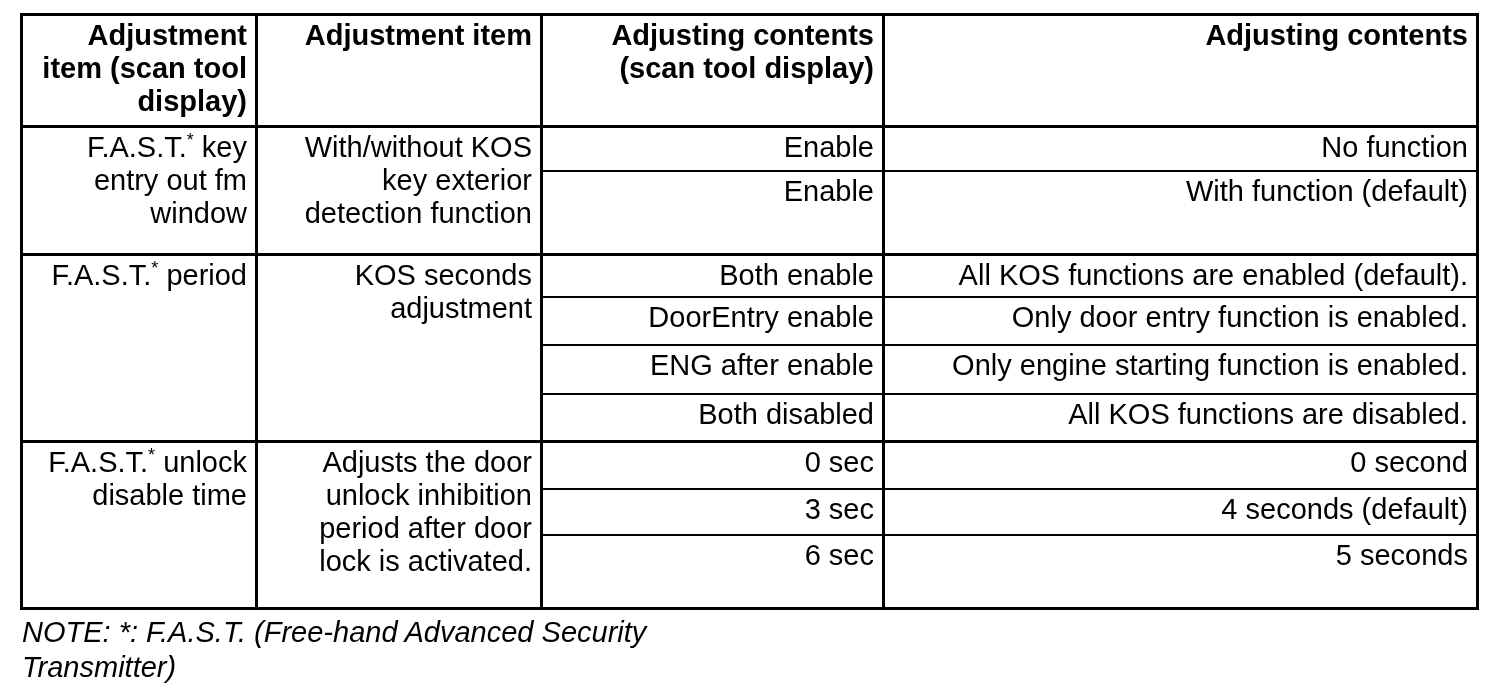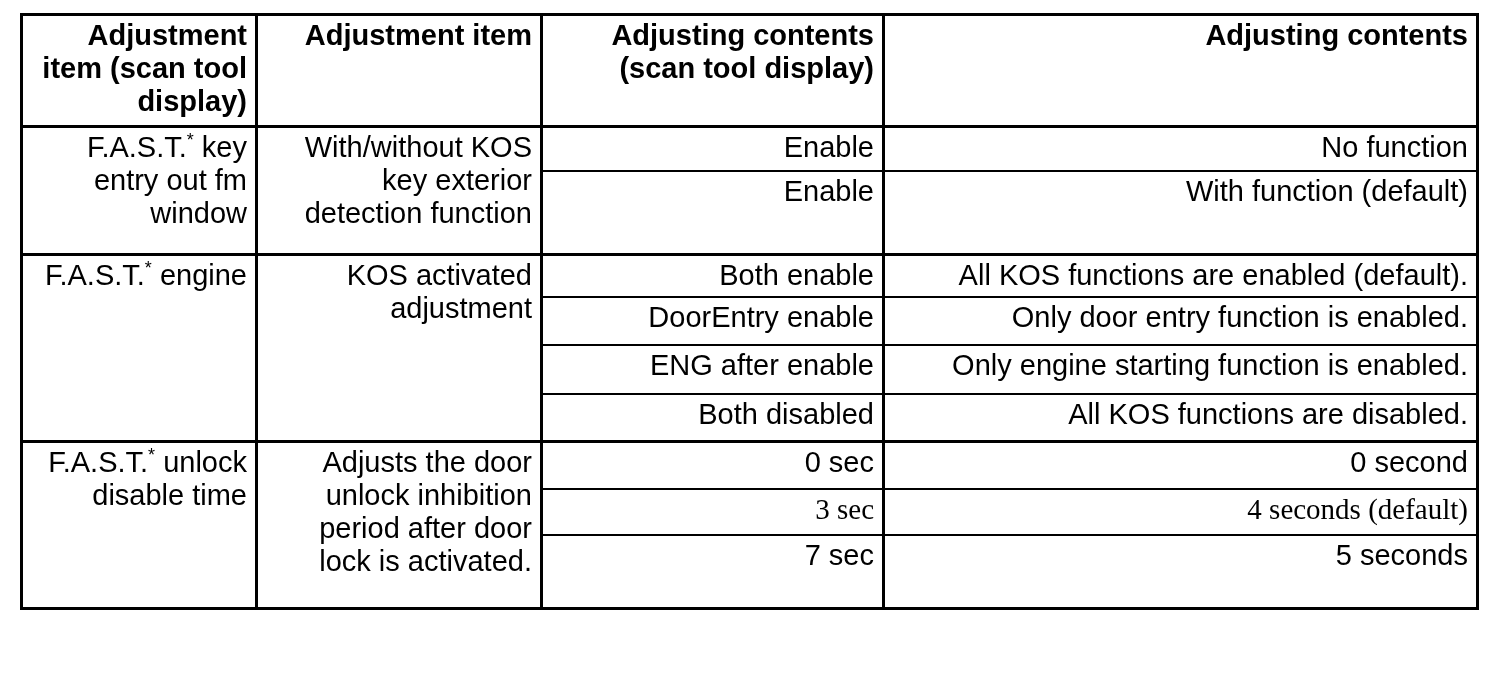--- a/index.html
+++ b/index.html
@@ -49,21 +49,21 @@
     vertical-align: super;
   }
   
   tr.h-head  { height: 112px; }
   tr.h-44 { height: 44px; }
   tr.h-84 { height: 84px; }
   tr.h-42 { height: 42px; }
   tr.h-48 { height: 48px; }
   tr.h-49 { height: 49px; }
   tr.h-47 { height: 47px; }
-  tr.h-46 { height: 46px; font-family: Liberation Serif, serif; }
+  tr.h-46 { height: 46px; }
   tr.h-74 { height: 74px; }
   .note {
     font-style: italic;
     font-size: 29px;
     line-height: 35px;
     margin: 5px 0 0 2px;
     width: 720px;
   }
 </style>
 </head>
@@ -92,22 +92,22 @@
         <td rowspan="2">With/without KOS key exterior detection function</td>
         <td>Enable</td>
         <td>No function</td>
       </tr>
       <tr class="h-84">
         <td>Enable</td>
         <td>With function (default)</td>
       </tr>
 
       <tr class="group-start h-42">
-        <td rowspan="4"><span>F.A.S.T.</span><sup class="ast">*</sup><span> engine</span></td>
-        <td rowspan="4">KOS activated adjustment</td>
+        <td rowspan="4"><span>F.A.S.T.</span><sup class="ast">*</sup><span> period</span></td>
+        <td rowspan="4">KOS seconds adjustment</td>
         <td>Both enable</td>
         <td>All KOS functions are enabled (default).</td>
       </tr>
       <tr class="h-48">
         <td>DoorEntry enable</td>
         <td>Only door entry function is enabled.</td>
       </tr>
       <tr class="h-49">
         <td>ENG after enable</td>
         <td>Only engine starting function is enabled.</td>
@@ -121,19 +121,20 @@
         <td rowspan="3"><span>F.A.S.T.</span><sup class="ast">*</sup><span> unlock disable time</span></td>
         <td rowspan="3">Adjusts the door unlock inhibition period after door lock is activated.</td>
         <td>0 sec</td>
         <td>0 second</td>
       </tr>
       <tr class="h-46">
         <td>3 sec</td>
         <td>4 seconds (default)</td>
       </tr>
       <tr class="h-74">
-        <td>7 sec</td>
+        <td>6 sec</td>
         <td>5 seconds</td>
       </tr>
     </tbody>
   </table>
 
+  <p class="note">NOTE: *: F.A.S.T. (Free-hand Advanced Security Transmitter)</p>
 </div>
 
 </body></html>

